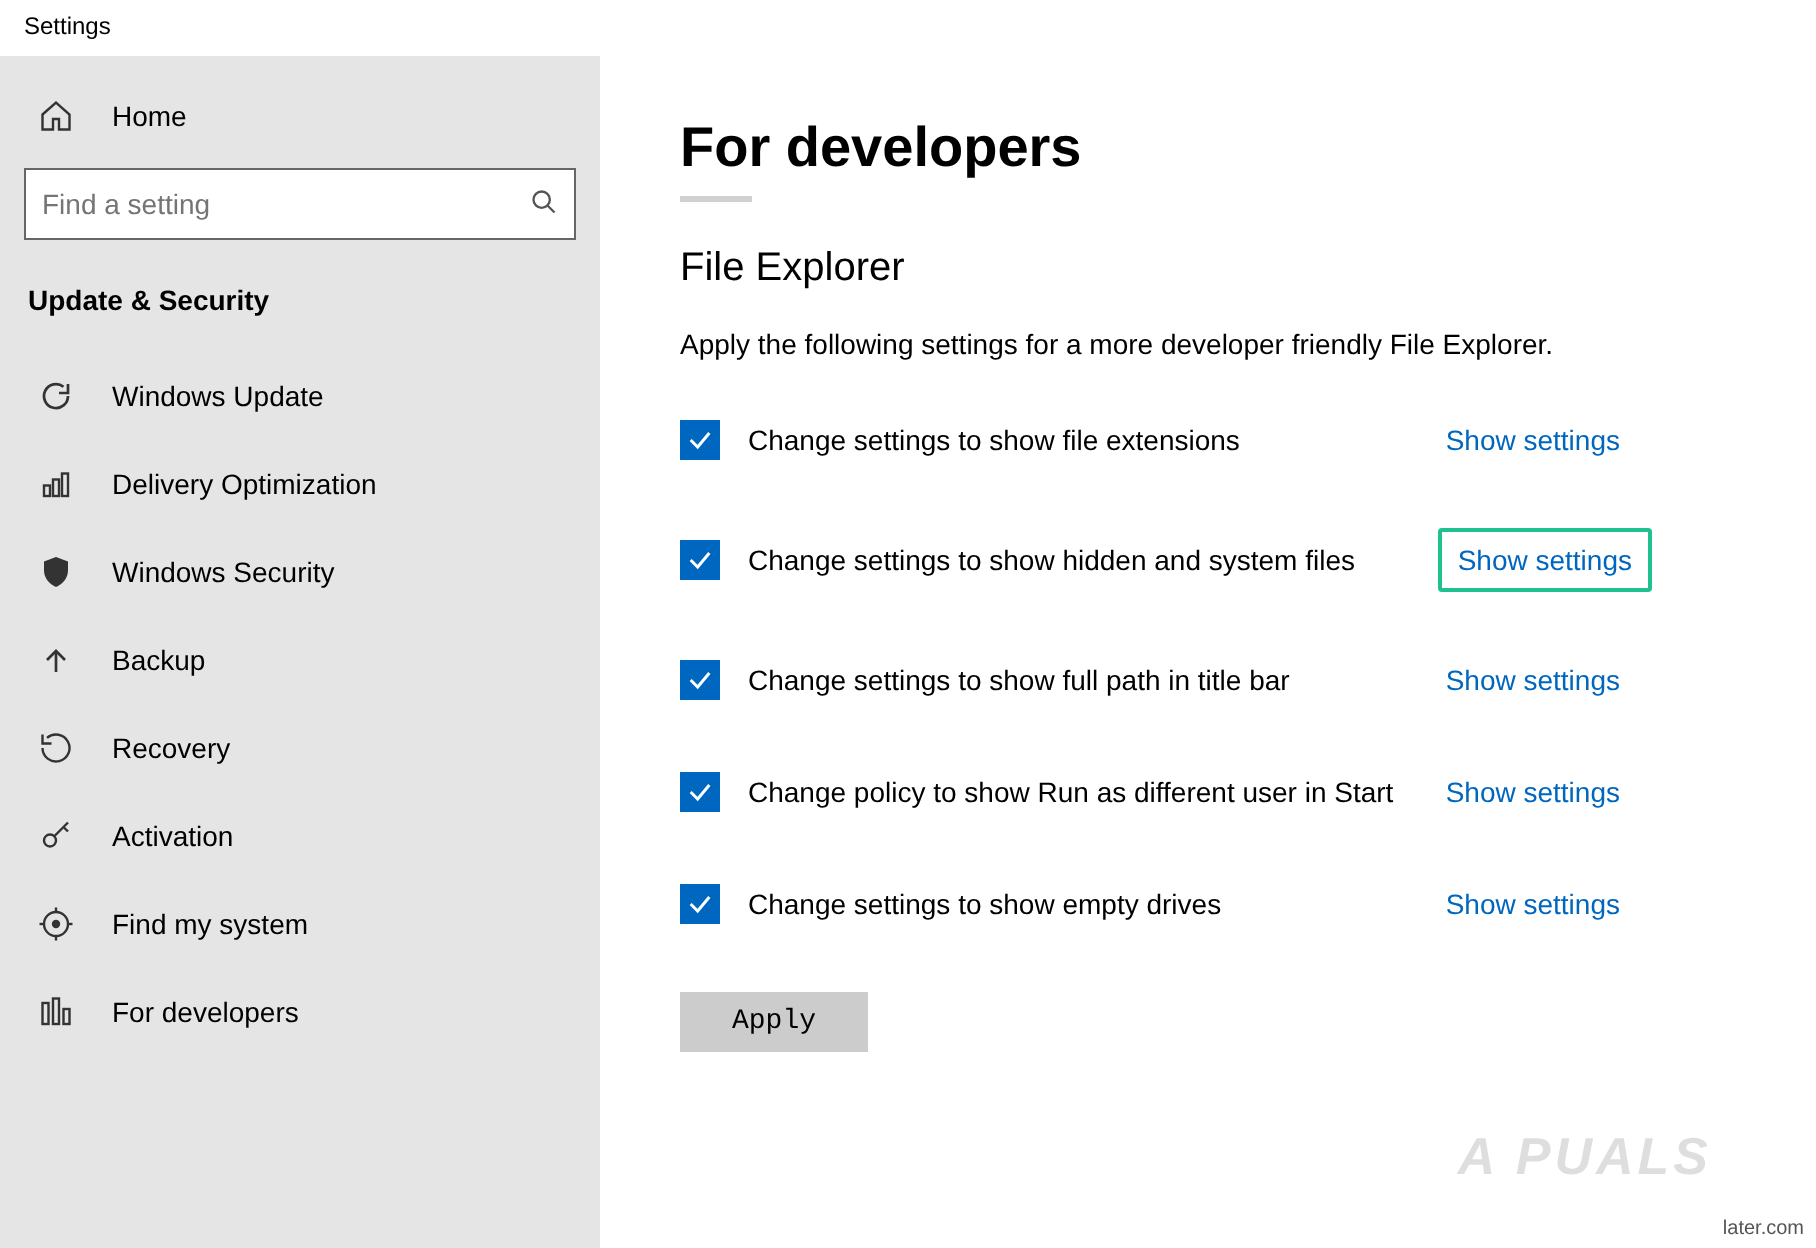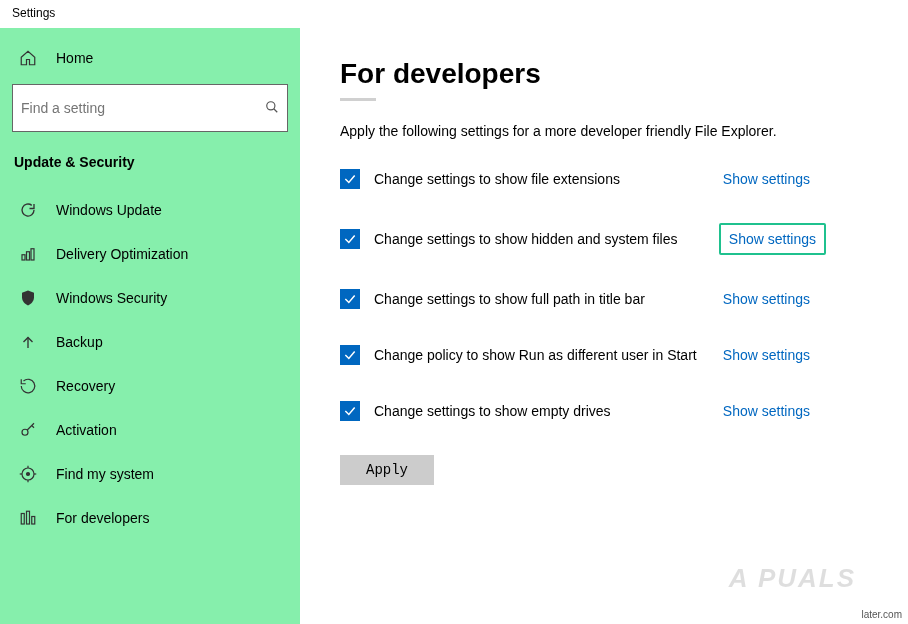--- a/index.html
+++ b/index.html
@@ -23,21 +23,21 @@
       font-size: 12px;
       color: #000;
     }
     .main-layout {
       flex: 1;
       display: flex;
       overflow: hidden;
     }
     .sidebar {
       width: 300px;
-      background: #86efac;
+      background: #e5e5e5;
       padding: 10px 10px 10px 10px;
       display: flex;
       flex-direction: column;
     }
     .home-row {
       display: flex;
       align-items: center;
       padding: 10px 8px;
       font-size: 14px;
       cursor: pointer;
@@ -49,21 +49,21 @@
       margin-right: 18px;
       display: flex;
       align-items: center;
       justify-content: center;
     }
     .search-box {
       display: flex;
       align-items: center;
       border: 1px solid #666;
       background: #fff;
-      height: 48px;
+      height: 36px;
       padding: 0 8px;
       margin: 6px 2px 12px 2px;
     }
     .search-box input {
       border: none;
       outline: none;
       flex: 1;
       font-size: 14px;
       background: transparent;
     }
@@ -314,20 +314,21 @@
         <span>For developers</span>
       </div>
 
     </div>
   </div>
 
   <div class="content">
     <div class="page-title">For developers</div>
     <div class="title-underline"></div>
 
+    <div class="section-title">File Explorer</div>
     <div class="section-desc">Apply the following settings for a more developer friendly File Explorer.</div>
 
     <div class="setting-row">
       <div class="checkbox">
         <svg width="14" height="14" viewBox="0 0 24 24">
             <polyline points="4 12 10 18 20 6"></polyline>
           </svg>
       </div>
       <span class="setting-label">Change settings to show file extensions</span>
       <span class="show-link">Show settings</span>

